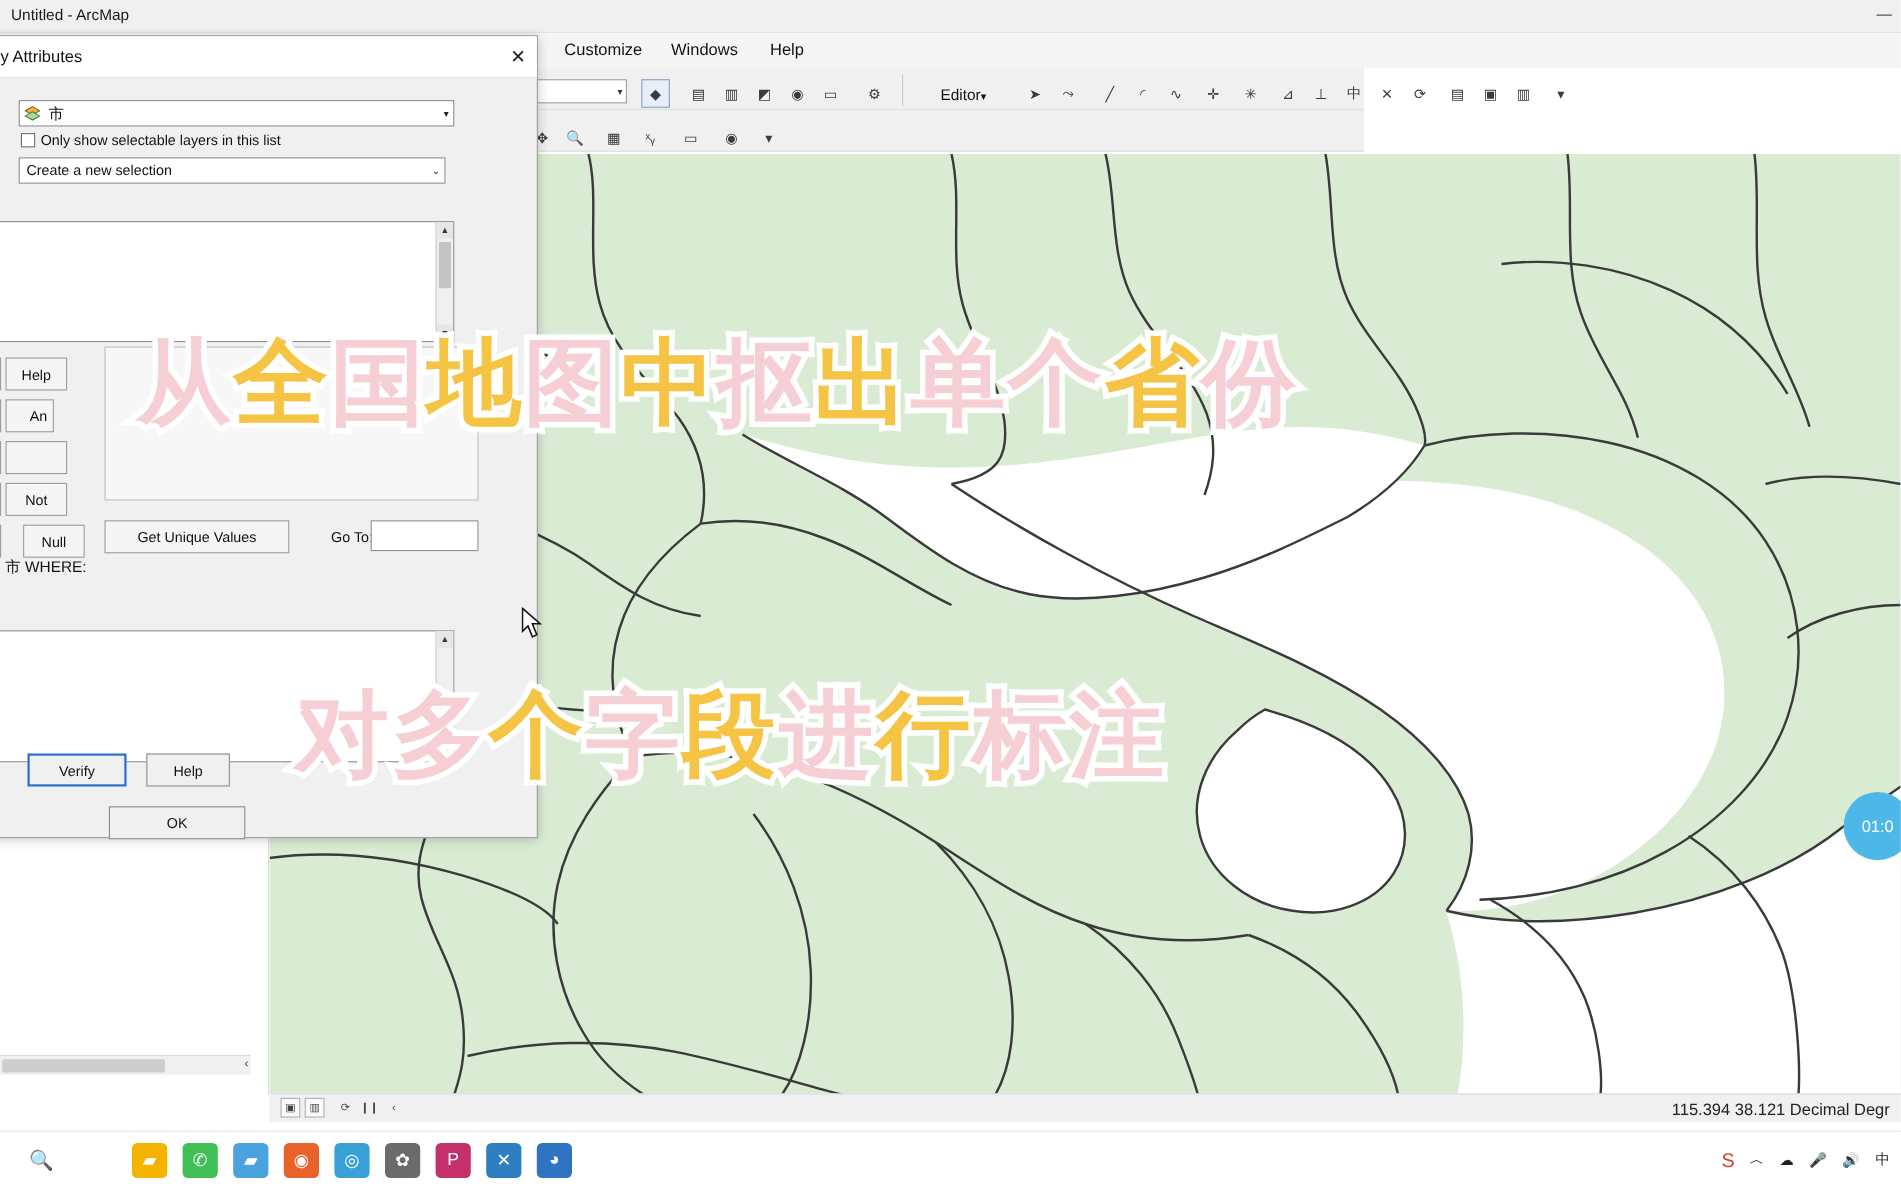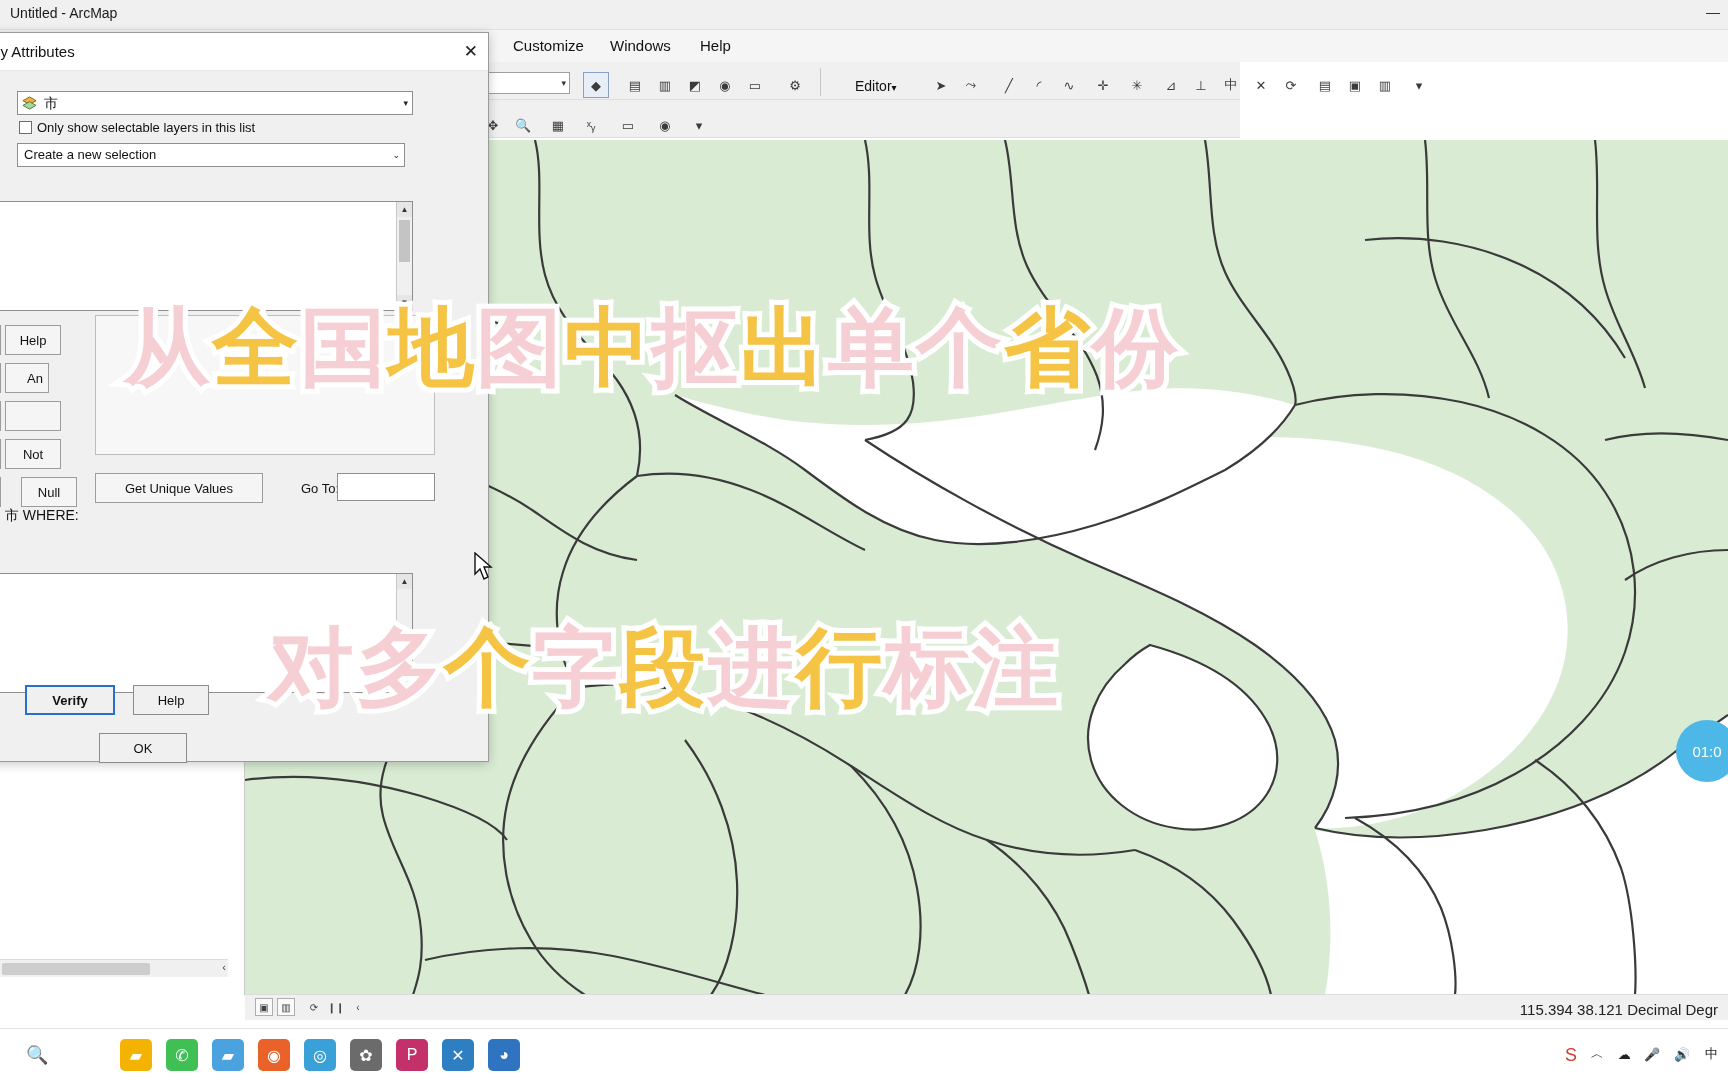--- a/index.html
+++ b/index.html
@@ -149,21 +149,21 @@
   .sql-scroll .up, .sql-scroll .dn {
     position:absolute; left:0; width:15px; height:15px; font-size:8px;
     display:flex; align-items:center; justify-content:center; color:#333; background:#e6e6e6;
   }
   .sql-scroll .up { top:0; } .sql-scroll .dn { bottom:0; }
 
   .dlg-btn {
     position:absolute; height:30px; background:#f0f0f0; border:1px solid #8c8c8c;
     font-size:13px; color:#111; display:flex; align-items:center; justify-content:center;
   }
-  .dlg-btn.focus { border:2px solid #2a6fc9;font-weight:bold; }
+  .dlg-btn.focus { border:2px solid #2a6fc9; }
 
   
   .cap {
     position:absolute; white-space:nowrap;
     font-family:"Liberation Sans", sans-serif; font-weight:bold;
   }
   .cap1 {
     left:124px; top:290px; font-size:86px; letter-spacing:2px;
   }
   .cap2 {
@@ -400,21 +400,21 @@
     <div class="sqlbox">
 
       <div class="sql-scroll">
         <div class="up">▲</div>
         <div class="dn">▼</div>
       </div>
     </div>
 
     <div class="dlg-btn focus" style="left:70px; top:652px; width:90px;">Verify</div>
     <div class="dlg-btn" style="left:178px; top:652px; width:76px;">Help</div>
-    <div class="dlg-btn" style="left:144px; top:700px; width:88px;">OK</div>
+    <div class="dlg-btn" style="left:144px; top:700px; width:124px;">OK</div>
   </div>
 
   <svg class="cursor-arrow" width="22" height="30" viewBox="0 0 22 30">
     <polygon points="1,1 1,22 6,17 10,27 14,25 10,15 17,15" fill="#ffffff" stroke="#111" stroke-width="1.4"></polygon>
   </svg>
 
   <div class="cap cap1">
     <span class="ch pink">从</span><span class="ch yellow">全</span><span class="ch pink">国</span><span class="ch yellow">地</span><span class="ch pink">图</span><span class="ch yellow">中</span><span class="ch pink">抠</span><span class="ch yellow">出</span><span class="ch pink">单</span><span class="ch pink">个</span><span class="ch yellow">省</span><span class="ch pink">份</span>
   </div>
 

